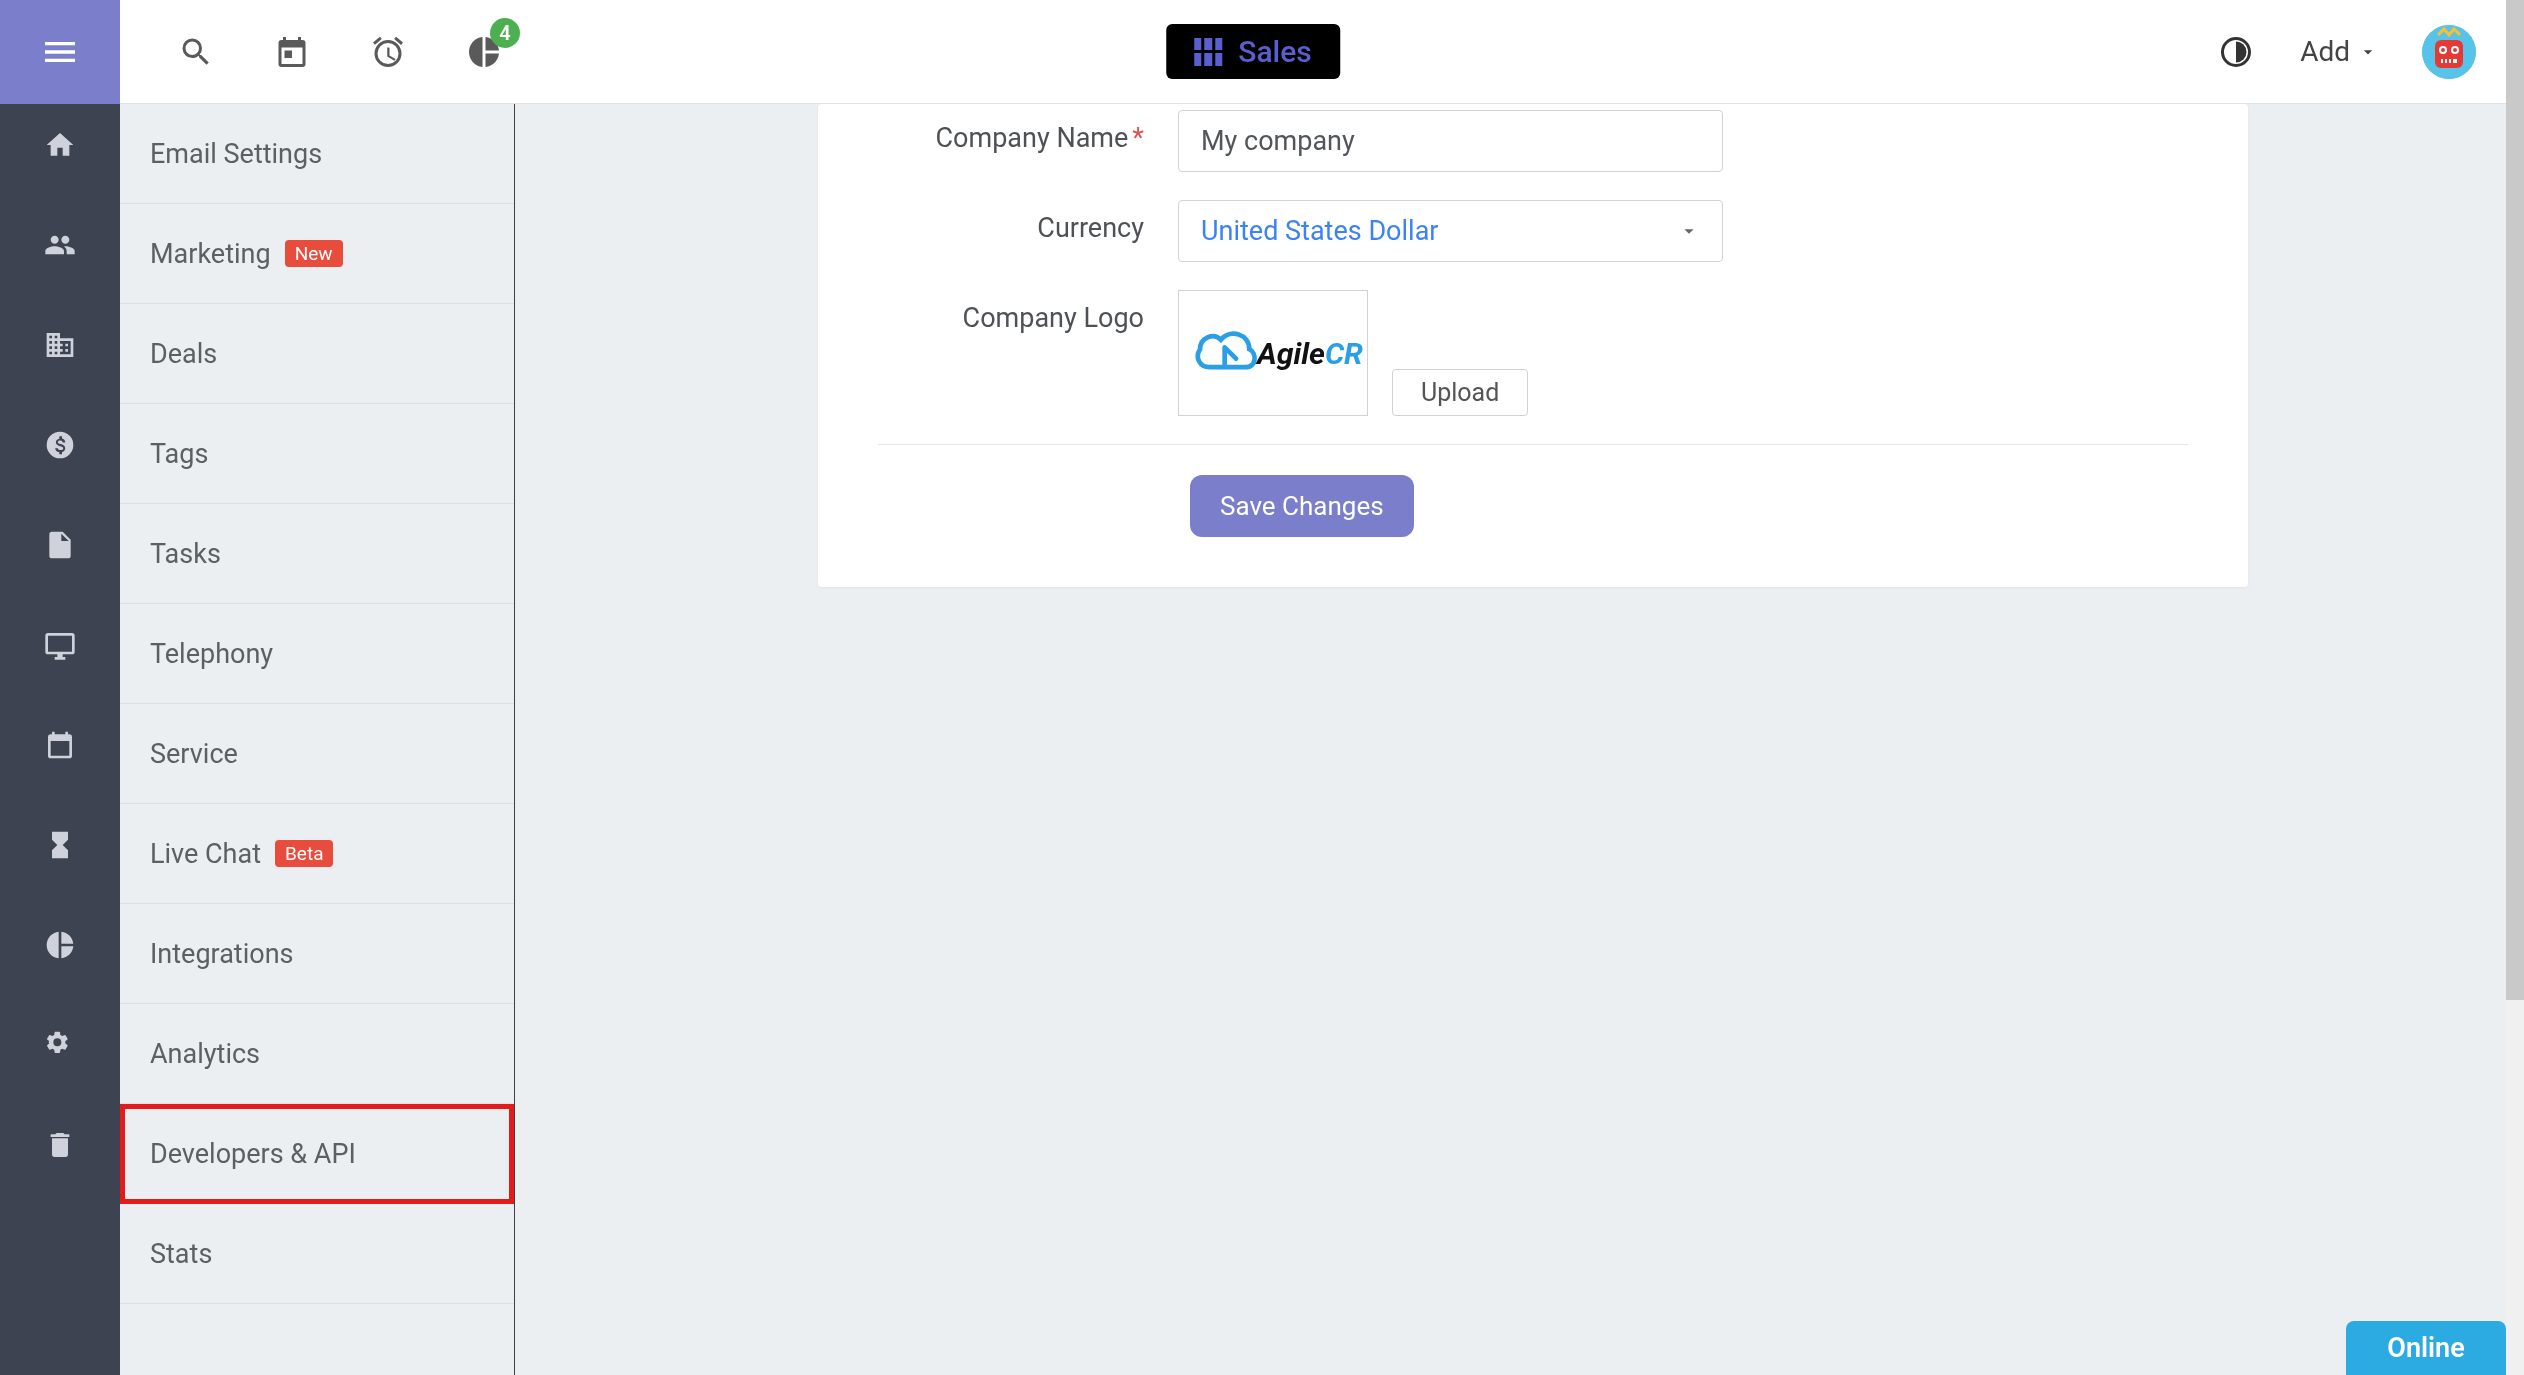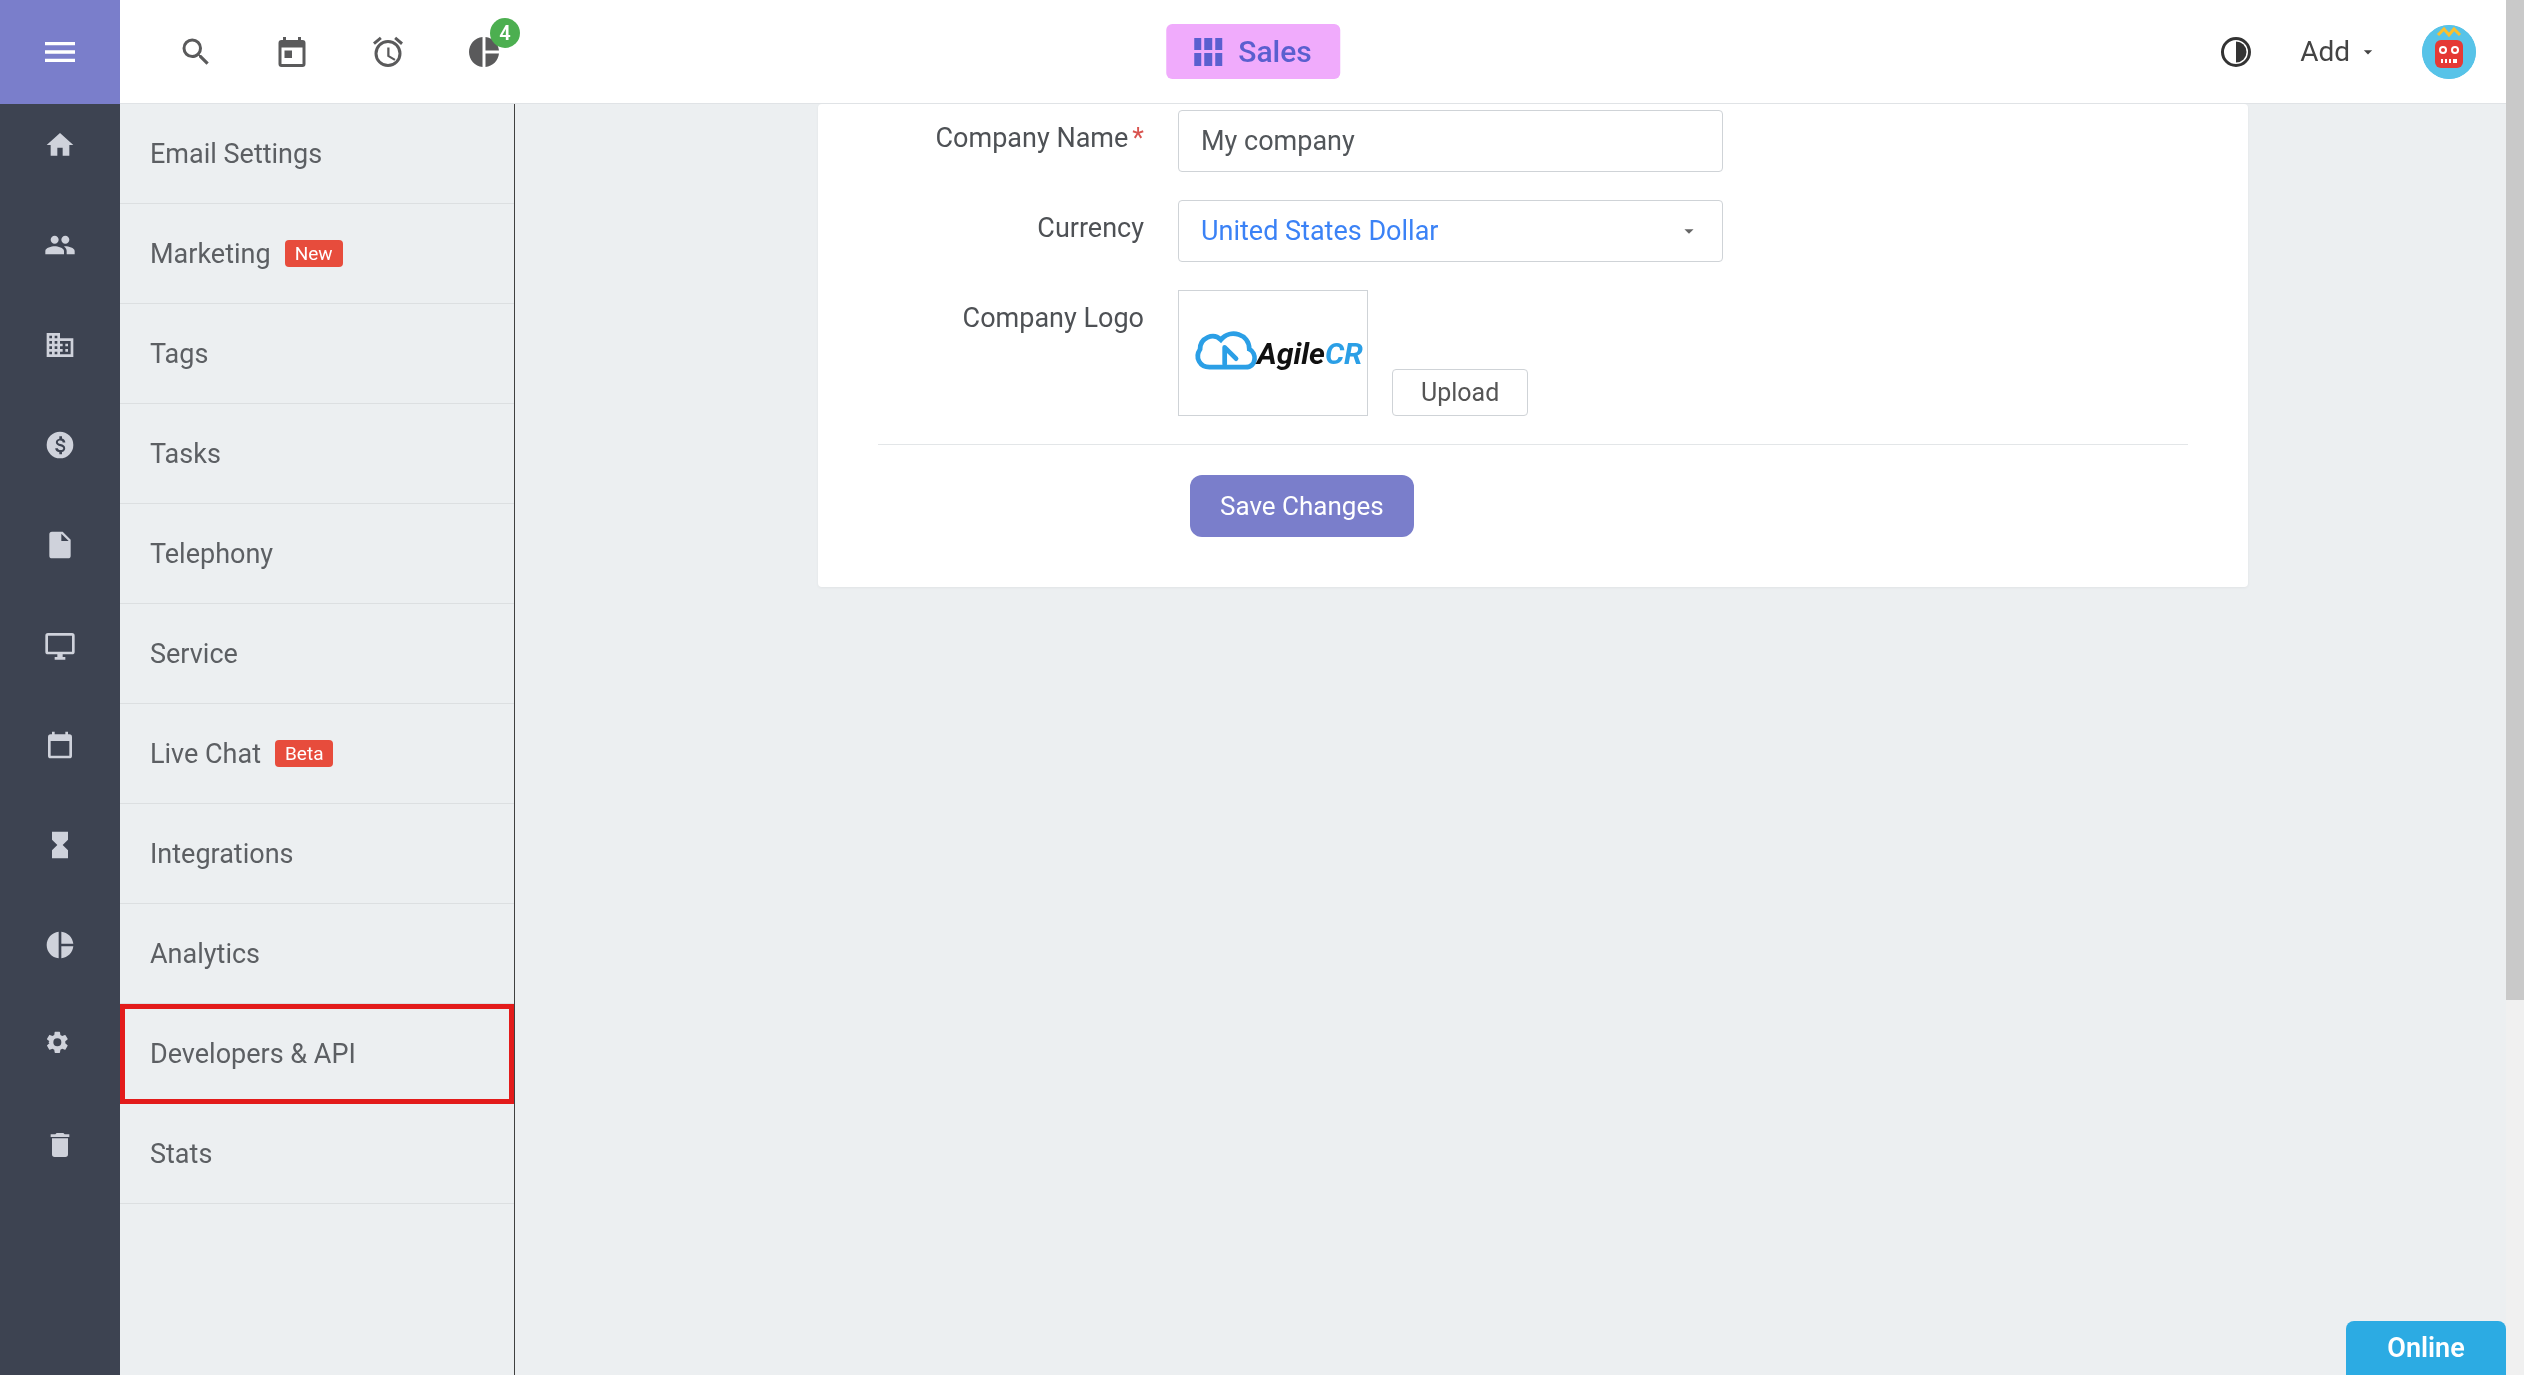--- a/index.html
+++ b/index.html
@@ -6,21 +6,21 @@
 html,body { width:2524px; height:1375px; background:#eceff1; overflow:hidden; }
 
 
 .topbar { position:absolute; top:0; left:0; right:18px; height:104px; background:#fff; border-bottom:1px solid #e0e3e6; display:flex; align-items:center; z-index:5; }
 .hamburger-box { width:120px; height:104px; background:#7a7ecb; display:flex; align-items:center; justify-content:center; }
 .top-icons { display:flex; align-items:center; gap:56px; padding-left:56px; }
 .ticon { width:40px; height:40px; display:flex; align-items:center; justify-content:center; color:#59595a; position:relative; cursor:pointer; }
 .ticon svg { width:36px; height:36px; fill:#5a5a5b; }
 .badge { position:absolute; top:-14px; right:-16px; background:#4caf50; color:#fff; font-size:20px; font-weight:600; border-radius:50%; width:30px; height:30px; display:flex; align-items:center; justify-content:center; }
 
-.sales-pill { position:absolute; left:50%; transform:translateX(-50%); background:#f0abfc; border-radius:6px; padding:10px 28px; display:flex; align-items:center; gap:16px; color:#5a5fcf; font-size:30px; font-weight:500; cursor:pointer; }
+.sales-pill { position:absolute; left:50%; transform:translateX(-50%); background:#000000; border-radius:6px; padding:10px 28px; display:flex; align-items:center; gap:16px; color:#5a5fcf; font-size:30px; font-weight:500; cursor:pointer; }
 .sales-pill .grid-ic { width:28px; height:28px; display:grid; grid-template-columns:repeat(3,1fr); grid-template-rows:repeat(2,1fr); gap:3px; }
 .sales-pill .grid-ic span { background:#5a5fcf; }
 
 .top-right { position:absolute; right:30px; display:flex; align-items:center; gap:44px; }
 .add-dd { display:flex; align-items:center; gap:8px; font-size:28px; color:#444; cursor:pointer; }
 .avatar { width:54px; height:54px; border-radius:50%; background:#57c3e8; display:flex; align-items:center; justify-content:center; overflow:hidden; cursor:pointer; }
 
 
 .sbar-track { position:absolute; right:0; top:0; width:18px; height:100%; background:#f0f0f0; z-index:20; }
 .sbar-thumb { position:absolute; right:0; top:0; width:18px; height:1000px; background:#c9c9c9; }
@@ -193,20 +193,23 @@
 
 <div class="settings-list">
   <div class="item">
       <span>Email Settings</span>
     </div>
   <div class="item">
       <span>Marketing</span>
       <span class="pill">New</span>
     </div>
   <div class="item">
+      <span>Deals</span>
+    </div>
+  <div class="item">
       <span>Tags</span>
     </div>
   <div class="item">
       <span>Tasks</span>
     </div>
   <div class="item">
       <span>Telephony</span>
     </div>
   <div class="item">
       <span>Service</span>

